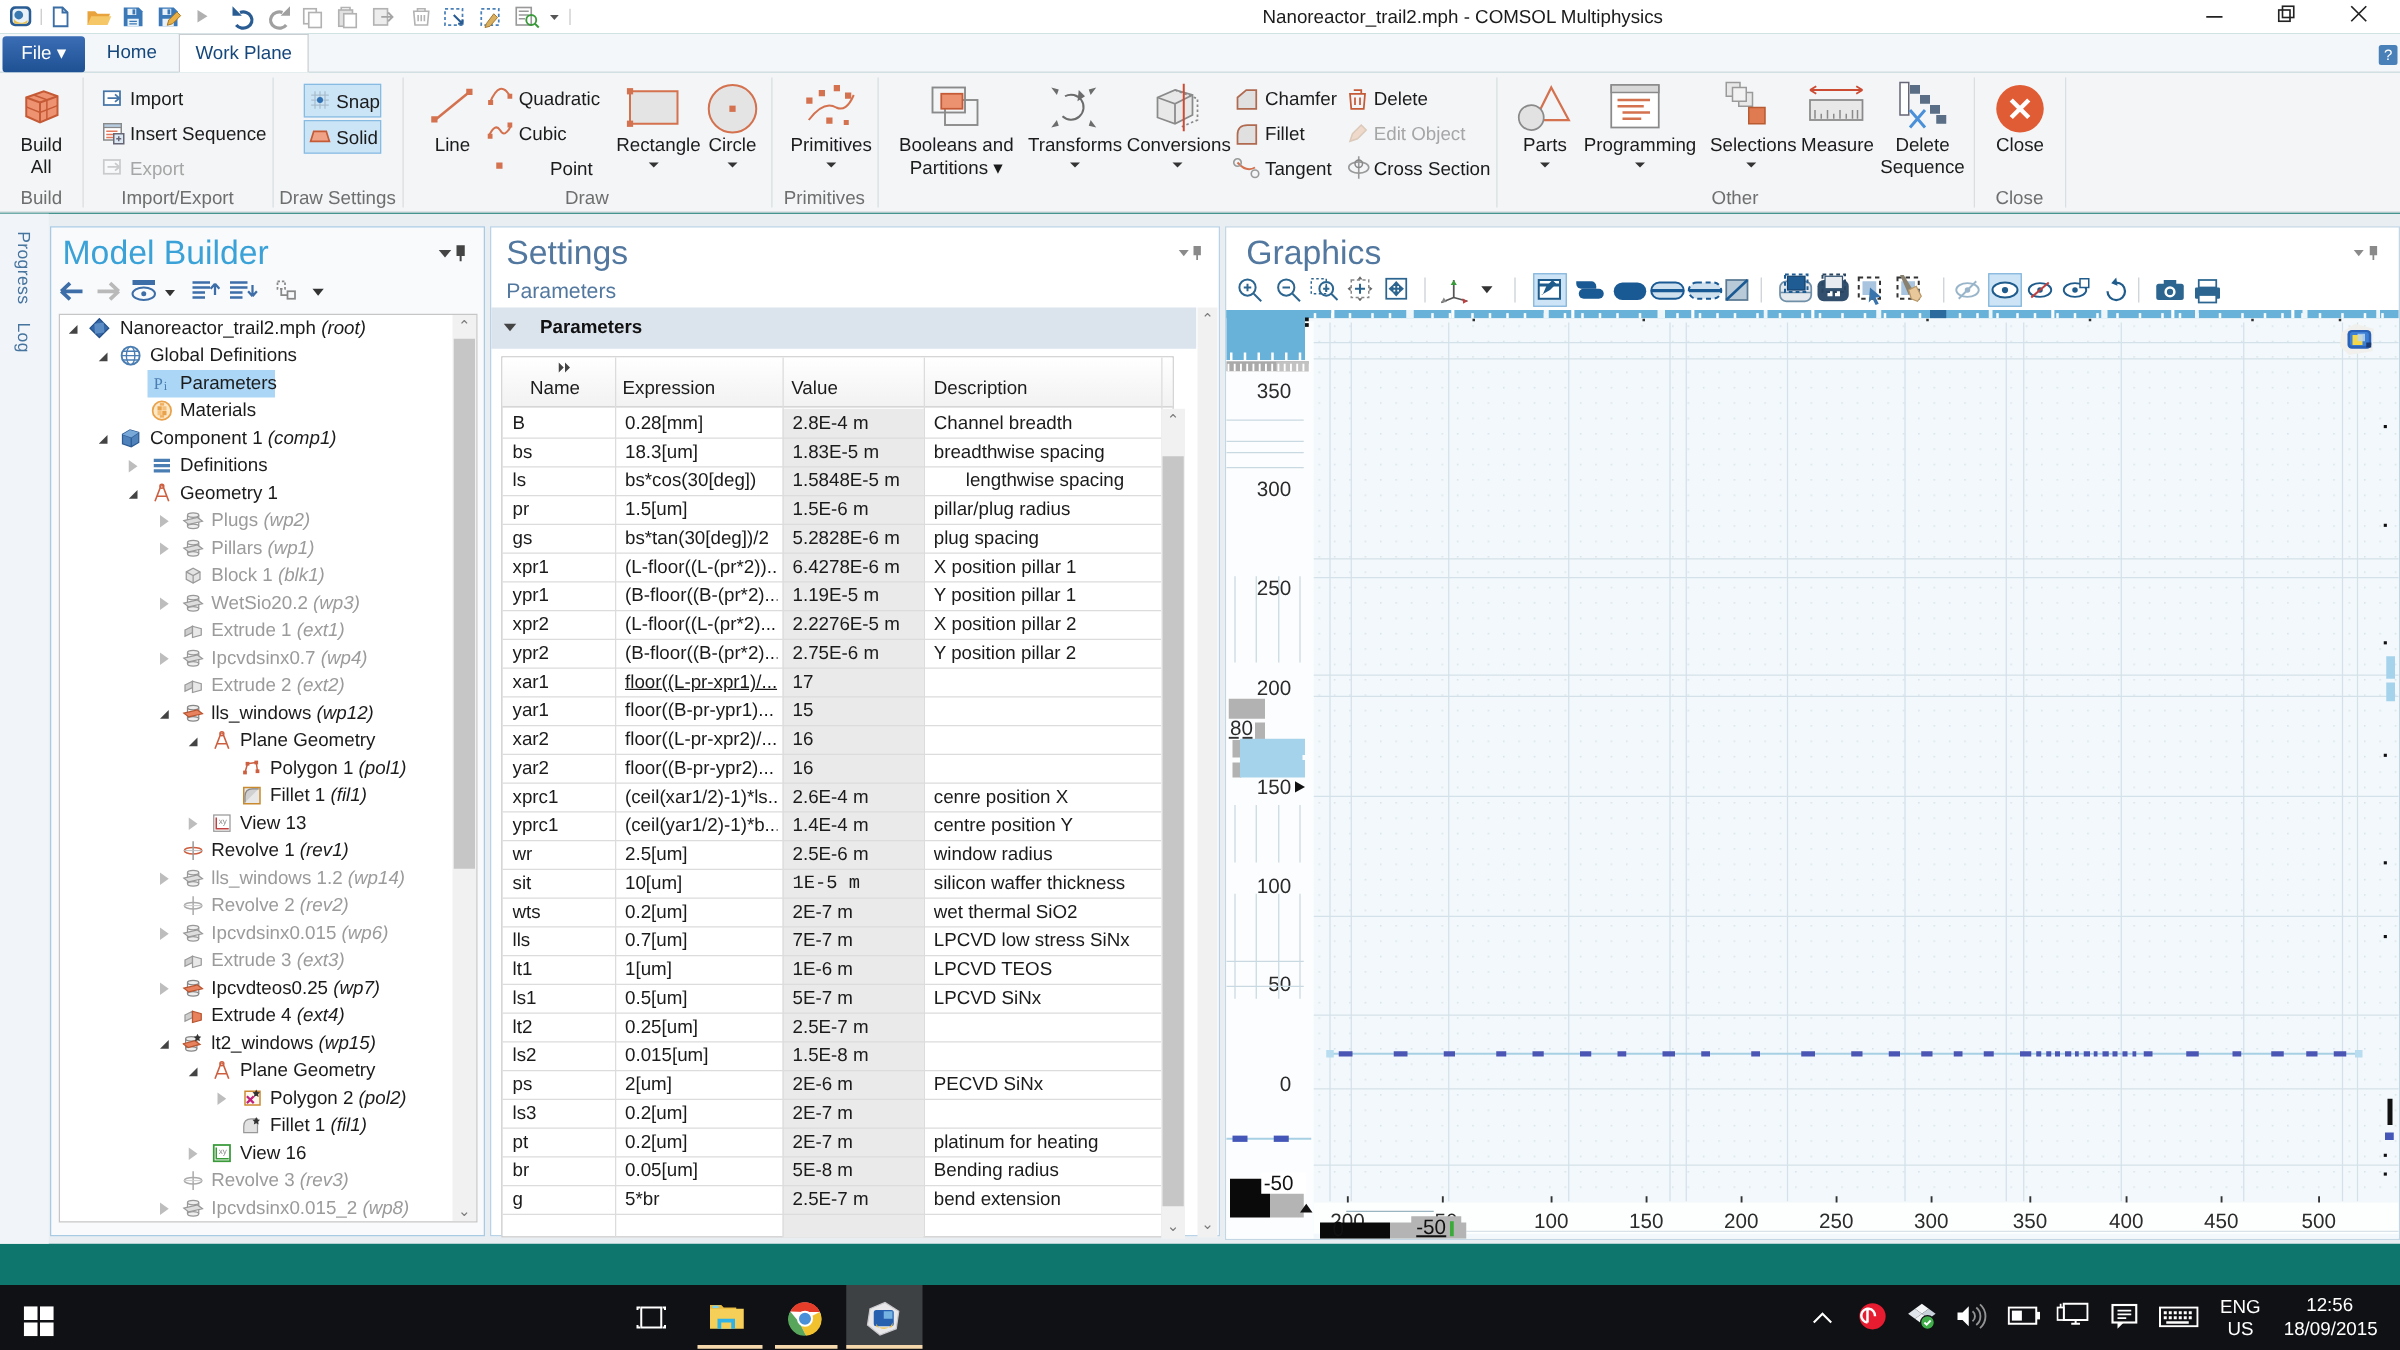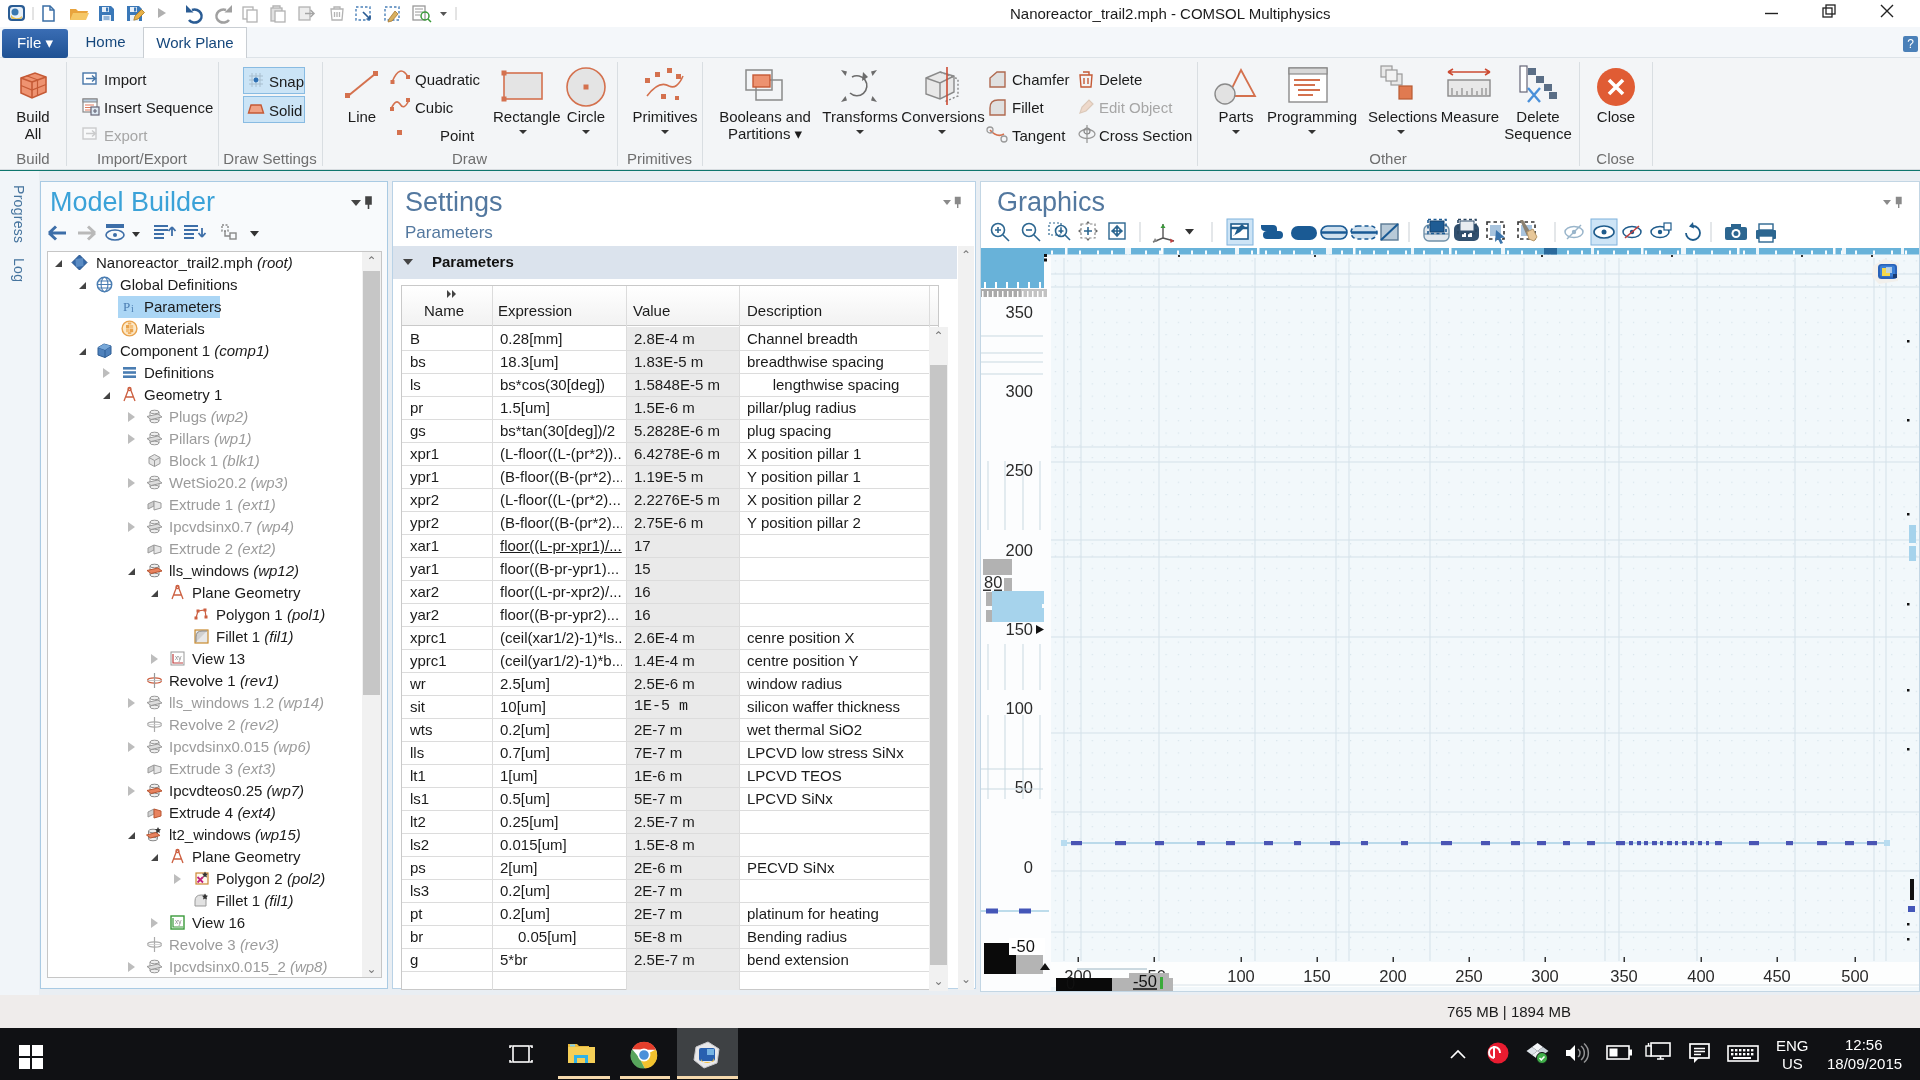--- a/index.html
+++ b/index.html
@@ -867,21 +867,21 @@
         <div class="cell" style="left:8px; top:596px; width:78px;">ls3</div>
         <div class="cell" style="left:98px; top:596px; width:122px;">0.2[um]</div>
         <div class="cell" style="left:232px; top:596px; width:100px;">2E-7 m</div>
         <div class="rowline" style="left:0; top:639px; width:527px;"></div>
         <div class="cell" style="left:8px; top:619px; width:78px;">pt</div>
         <div class="cell" style="left:98px; top:619px; width:122px;">0.2[um]</div>
         <div class="cell" style="left:232px; top:619px; width:100px;">2E-7 m</div>
         <div class="cell" style="left:345px; top:619px; width:178px;">platinum for heating</div>
         <div class="rowline" style="left:0; top:662px; width:527px;"></div>
         <div class="cell" style="left:8px; top:642px; width:78px;">br</div>
-        <div class="cell" style="left:98px; top:642px; width:122px;margin-left:18px;">0.05[um]</div>
+        <div class="cell" style="left:98px; top:642px; width:122px;">0.05[um]</div>
         <div class="cell" style="left:232px; top:642px; width:100px;">5E-8 m</div>
         <div class="cell" style="left:345px; top:642px; width:178px;">Bending radius</div>
         <div class="rowline" style="left:0; top:685px; width:527px;"></div>
         <div class="cell" style="left:8px; top:665px; width:78px;">g</div>
         <div class="cell" style="left:98px; top:665px; width:122px;">5*br</div>
         <div class="cell" style="left:232px; top:665px; width:100px;">2.5E-7 m</div>
         <div class="cell" style="left:345px; top:665px; width:178px;">bend extension</div>
         <div class="sbtrack" style="left:527px; top:41px; width:19px; height:664px;"></div>
         <div class="sbarrow" style="left:527px; top:43px; width:19px;">⌃</div>
         <div class="sbthumb" style="left:528px; top:79px; width:17px; height:600px;"></div>
@@ -1281,23 +1281,20 @@
           <rect x="75" y="730" width="56" height="13" fill="#0a0a0a"></rect>
           <rect x="131" y="730" width="61" height="13" fill="#b4b4b4"></rect>
           <text x="85" y="741" font-size="16.5" fill="#111" font-family="Liberation Sans">0</text>
           <rect x="148" y="725" width="40" height="15" fill="#b4b4b4"></rect>
           <text x="152" y="739" font-size="16.5" fill="#111" font-family="Liberation Sans">-50</text>
           <line x1="152" y1="741" x2="176" y2="741" stroke="#111" stroke-width="1.5"></line>
           <rect x="179" y="729" width="3" height="12" fill="#3aaa3a"></rect>
         </svg>
     </div>
   </div>
-  <div class="abs" id="statusbar">
-    <div class="abs" style="left:1447px; top:8px; font-size:15px; color:#1b1b1b;">765 MB | 1894 MB</div>
-  </div>
   <div class="abs" id="taskbar">
     <svg class="abs" style="left:19px; top:17px;" width="24" height="24" viewBox="0 0 24 24">
       <g fill="#fff">
           <rect x="0" y="0" width="11" height="11"></rect>
           <rect x="13" y="0" width="11" height="11"></rect>
           <rect x="0" y="13" width="11" height="11"></rect>
           <rect x="13" y="13" width="11" height="11"></rect>
         </g>
     </svg>
     <svg class="abs" style="left:508px; top:16px;" width="26" height="20" viewBox="0 0 26 20">

